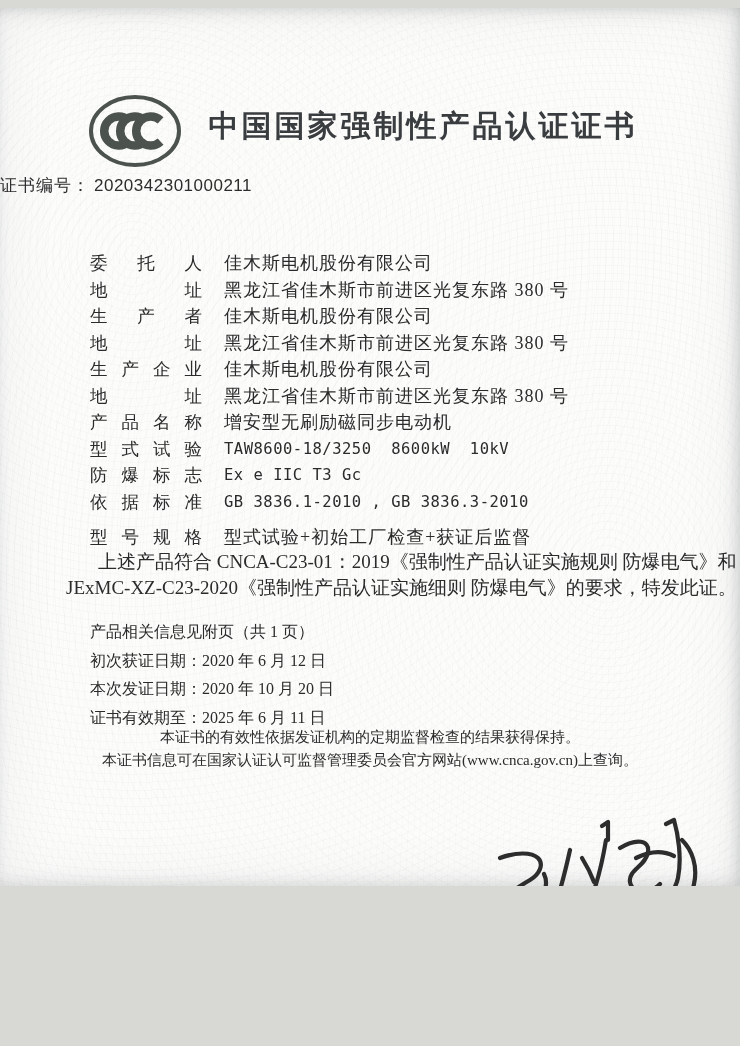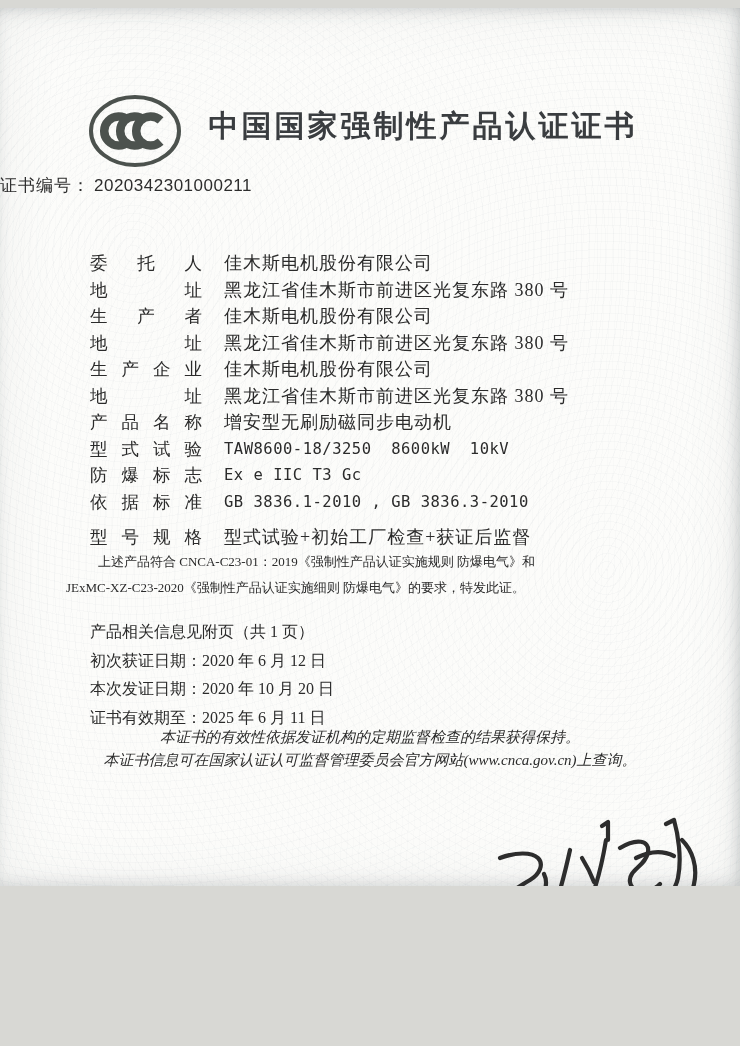--- a/index.html
+++ b/index.html
@@ -43,29 +43,29 @@
   }
   .fvalue{
     margin-left:22px;font-size:18px;color:#2b2b2b;letter-spacing:1px;white-space:pre;
     font-family:Liberation Serif, serif;
   }
   .row.latin .fvalue{
     font-family:"DejaVu Sans Mono","Liberation Mono",monospace;
     font-size:15.5px;letter-spacing:0.5px;
   }
   
-  .statement{position:absolute;top:541px;left:66px;right:48px;font-size:13px;line-height:26px;color:#2b2b2b;
+  .statement{position:absolute;top:541px;left:66px;right:48px;font-size:19px;line-height:26px;color:#2b2b2b;
     font-family:"Liberation Serif","DejaVu Serif",serif;white-space:nowrap;}
   .statement .s1{text-indent:32px;}
   
   .infoblock{position:absolute;top:610px;left:90px;font-size:16px;line-height:28.5px;color:#2b2b2b;
     font-family:"Liberation Serif","DejaVu Serif",serif;}
   
   .validity{position:absolute;top:718px;left:0;width:740px;text-align:center;font-size:15px;line-height:23px;color:#2b2b2b;
-    font-family:"Liberation Serif","DejaVu Serif",serif;font-style:italic;}
+    font-family:"Liberation Serif","DejaVu Serif",serif;}
   
   .signer{position:absolute;top:902px;left:447px;font-size:19px;letter-spacing:3px;color:#2b2b2b;
     font-family:"Liberation Serif","DejaVu Serif",serif;}
   .signature{position:absolute;top:806px;left:486px;width:222px;height:114px;z-index:6;}
   
   .stamp{position:absolute;top:884px;left:283px;width:192px;height:192px;z-index:5;mix-blend-mode:multiply;opacity:0.88;}
   
   .jexm{position:absolute;top:924px;left:40px;width:114px;height:64px;}
   .company{position:absolute;top:934px;left:158px;font-size:29px;font-weight:bold;letter-spacing:3px;color:#3b3b3b;
     font-family:"Liberation Sans","DejaVu Sans",sans-serif;}

